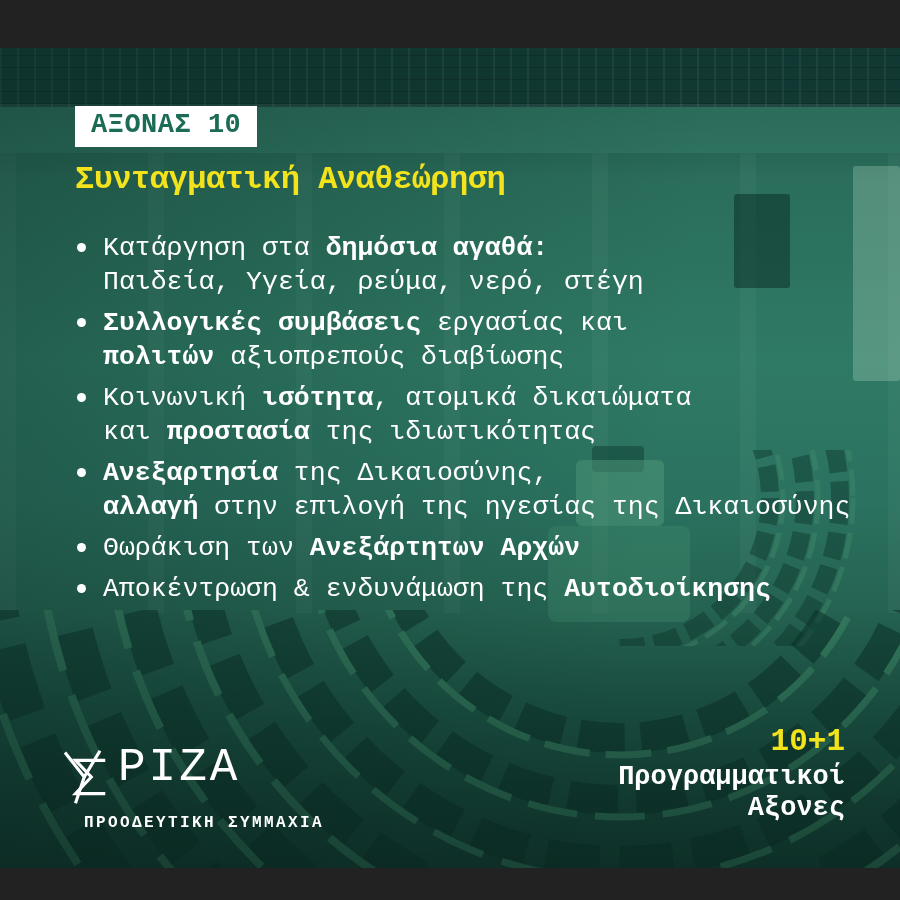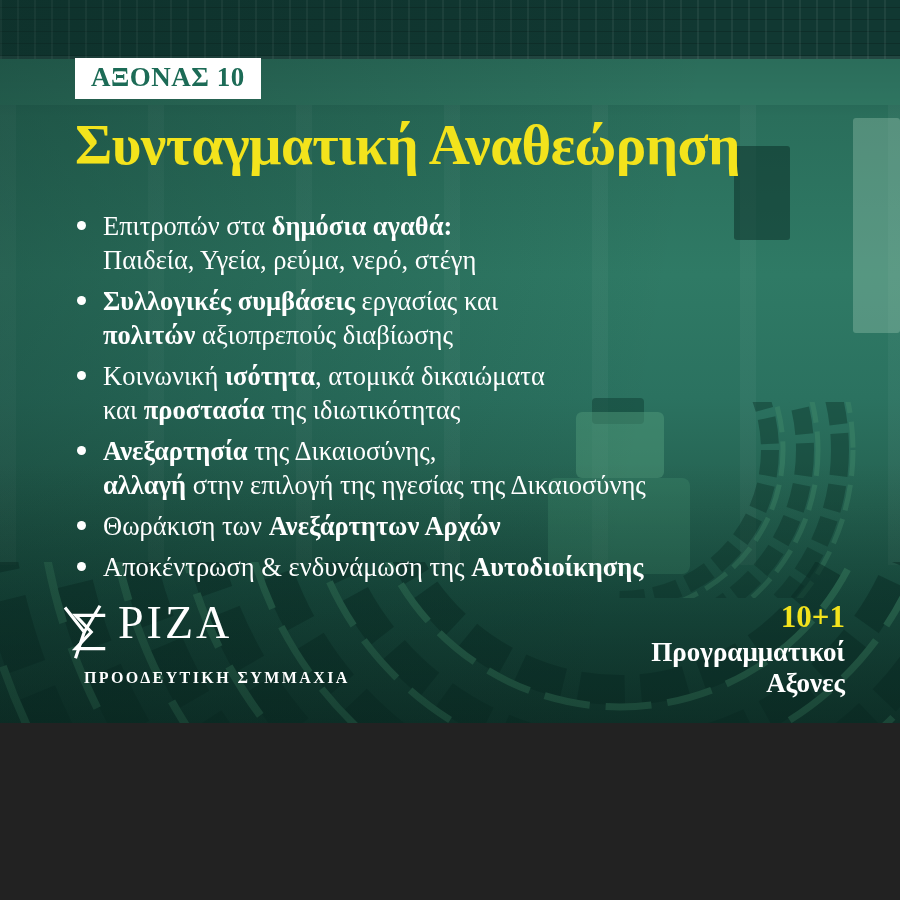--- a/index.html
+++ b/index.html
@@ -2,23 +2,24 @@
 <html lang="el" style="--yellow: #F3E31C; --badge-green: #1C6B56;"><head>
 <meta charset="utf-8">
 <style>
   :root{
     --yellow:#F3E31C;
     --badge-green:#1C6B56;
     --white:#FFFFFF;
   }
   html,body{margin:0;padding:0;background:#222;}
   .poster{
-    position:relative;width:900px;height:723px;overflow:hidden;
-    font-family:Liberation Serif, serif;
+    position:relative;width:900px;height:820px;overflow:hidden;
+    font-family:Liberation Mono, monospace;
     background:linear-gradient(180deg,#16423a 0%,#2a6e5b 16%,#2f7a65 38%,#2b7260 55%,#246150 70%,#1b5244 82%,#133d33 100%);
+    margin-top:48px;
   }
   
   .bg,.bg *{pointer-events:none;}
   .bg{position:absolute;inset:0;}
   .ceiling{position:absolute;left:0;top:0;width:100%;height:56px;
     background:
       repeating-linear-gradient(90deg,rgba(255,255,255,.06) 0 2px,transparent 2px 17px),
       repeating-linear-gradient(0deg,rgba(0,0,0,.18) 0 1px,transparent 1px 12px),
       #113832;
     border-bottom:3px solid rgba(255,255,255,.08);}
@@ -27,31 +28,31 @@
     background:repeating-linear-gradient(90deg,rgba(255,255,255,.07) 0 16px,transparent 16px 148px);opacity:.5;}
   .door-dark{position:absolute;left:734px;top:146px;width:56px;height:94px;background:rgba(8,42,35,.5);border-radius:3px;}
   .panel-light{position:absolute;left:853px;top:118px;width:47px;height:215px;background:rgba(190,225,205,.28);border-radius:3px;}
   .seats{position:absolute;left:0;top:0;}
   .vignette-left{position:absolute;inset:0;background:linear-gradient(100deg,rgba(10,40,34,.35) 0%,rgba(10,40,34,.12) 45%,transparent 70%);}
   .vignette-bottom{position:absolute;left:0;bottom:0;width:100%;height:260px;background:linear-gradient(180deg,transparent,rgba(7,30,25,.45));}
   
   .content{position:absolute;inset:0;padding:58px 55px 0 75px;color:var(--white);}
   .badge{display:inline-block;background:#fff;color:var(--badge-green);
     font-weight:bold;font-size:27px;line-height:1;padding:6px 16px 8px 16px;letter-spacing:.5px;}
-  .title{margin:16px 0 0 0;color:var(--yellow);font-size:57px;font-weight:bold;letter-spacing:-.5px;line-height:1.05;}
+  .title{margin:16px 0 0 0;color:var(--yellow);font-size:32px;font-weight:bold;letter-spacing:-.5px;line-height:1.05;}
   .bullet-list{list-style:none;margin:34px 0 0 0;padding:0;font-size:26.5px;line-height:34px;}
   .bullet-list li{position:relative;padding-left:28px;margin:0 0 7px 0;white-space:nowrap;}
   .bullet-list li::before{content:"";position:absolute;left:2px;top:12px;width:9px;height:9px;border-radius:50%;background:#fff;}
   .bullet-list .b{font-weight:bold;}
   
   .logo-block{position:absolute;left:58px;bottom:36px;}
   .logo-row{display:flex;gap:4px;}
   .logo-rest{font-size:46px;line-height:.92;letter-spacing:3px;font-weight:normal;color:#fff;}
   .logo-tagline{margin-top:7px;padding-left:26px;font-size:16px;font-weight:bold;letter-spacing:2.4px;color:#fff;}
-  .axes-block{position:absolute;right:55px;bottom:24px;text-align:right;}
+  .axes-block{position:absolute;right:55px;bottom:44px;text-align:right;}
   .axes-count{color:var(--yellow);font-size:31px;font-weight:bold;line-height:1.1;margin-bottom:3px;}
   .axes-line{color:#fff;font-size:27px;font-weight:bold;line-height:31px;}
 </style>
 </head>
 <body>
 
 <div class="poster">
 
   <div class="bg">
     <div class="ceiling"></div>
@@ -107,21 +108,21 @@
     <div class="vignette-bottom"></div>
   </div>
 
   <div class="content">
 
     <div class="badge">ΑΞΟΝΑΣ 10</div>
 
     <h1 class="title">Συνταγματική Αναθεώρηση</h1>
 
     <ul class="bullet-list">
-        <li><span>Επιτροπών στα </span><span class="b">δημόσια αγαθά:</span><br><span>Παιδεία, Υγεία, ρεύμα, νερό, στέγη</span></li>
+        <li><span>Κατάργηση στα </span><span class="b">δημόσια αγαθά:</span><br><span>Παιδεία, Υγεία, ρεύμα, νερό, στέγη</span></li>
         <li><span class="b">Συλλογικές συμβάσεις</span><span> εργασίας και</span><br><span class="b">πολιτών</span><span> αξιοπρεπούς διαβίωσης</span></li>
         <li><span>Κοινωνική </span><span class="b">ισότητα</span><span>, ατομικά δικαιώματα</span><br><span>και </span><span class="b">προστασία</span><span> της ιδιωτικότητας</span></li>
         <li><span class="b">Ανεξαρτησία</span><span> της Δικαιοσύνης,</span><br><span class="b">αλλαγή</span><span> στην επιλογή της ηγεσίας της Δικαιοσύνης</span></li>
         <li><span>Θωράκιση των </span><span class="b">Ανεξάρτητων Αρχών</span></li>
         <li><span>Αποκέντρωση &amp; ενδυνάμωση της </span><span class="b">Αυτοδιοίκησης</span></li>
       </ul>
 
     <div class="logo-block" aria-label="ΣΥΡΙΖΑ">
       <div class="logo-row">
         <svg width="56" height="60" viewBox="0 0 64 64" fill="none">

